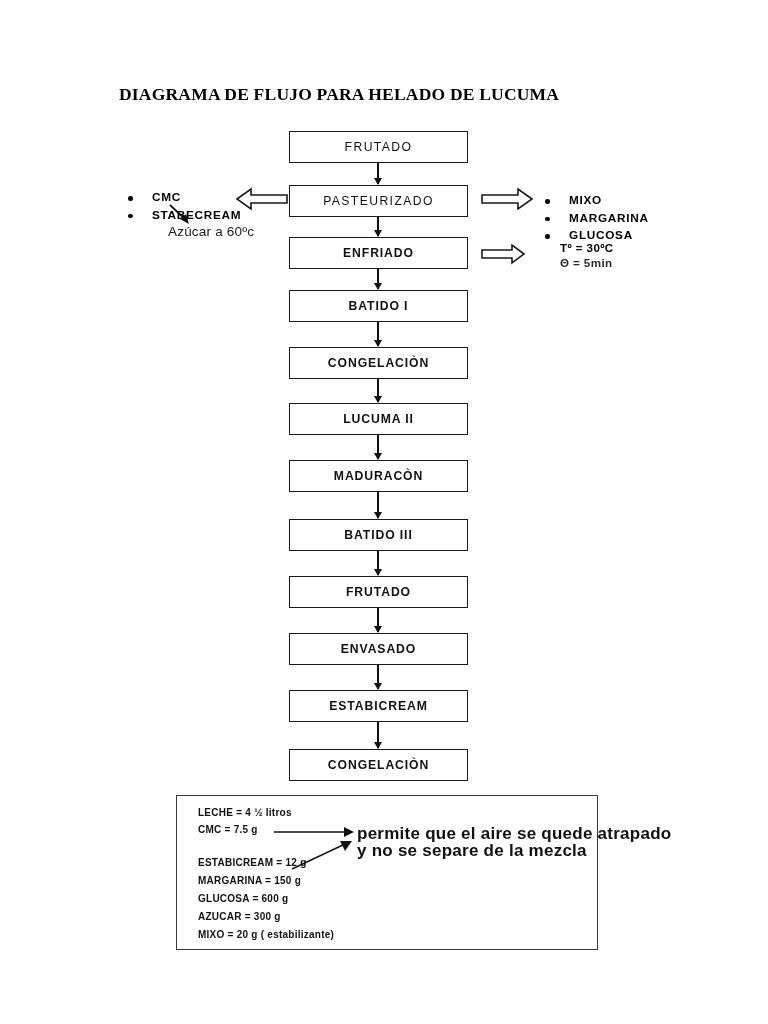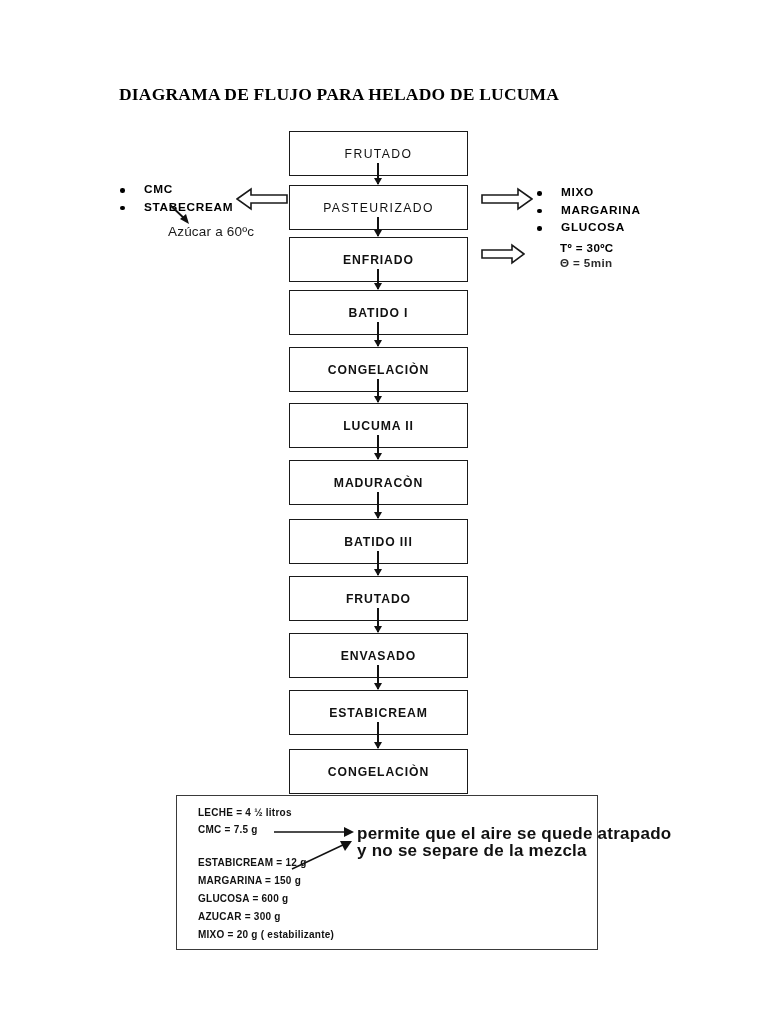--- a/index.html
+++ b/index.html
@@ -27,21 +27,21 @@
     letter-spacing: 0.2px;
     white-space: nowrap;
     margin-left: 9px;
   }
 
   
   .flow-box {
     position: absolute;
     left: 289px;
     width: 179px;
-    height: 45px;
+    height: 32px;
     box-sizing: border-box;
     border: 1.6px solid #1a1a1a;
     background: #ffffff;
     display: flex;
     align-items: center;
     justify-content: center;
     font-size: 12.2px;
     letter-spacing: 0.9px;
     font-weight: 600;
     color: #111111;
@@ -72,21 +72,21 @@
 
   
   .block-arrow {
     position: absolute;
   }
   .block-arrow svg { display: block; }
 
   
   .bullet-list {
     position: absolute;
-    margin: 4px;
+    margin: 12px;
     padding: 0;
     list-style: none;
   }
   .bullet-list li {
     position: relative;
     padding-left: 30px;
     font-size: 11.8px;
     font-weight: bold;
     letter-spacing: 0.7px;
     line-height: 17.5px;

